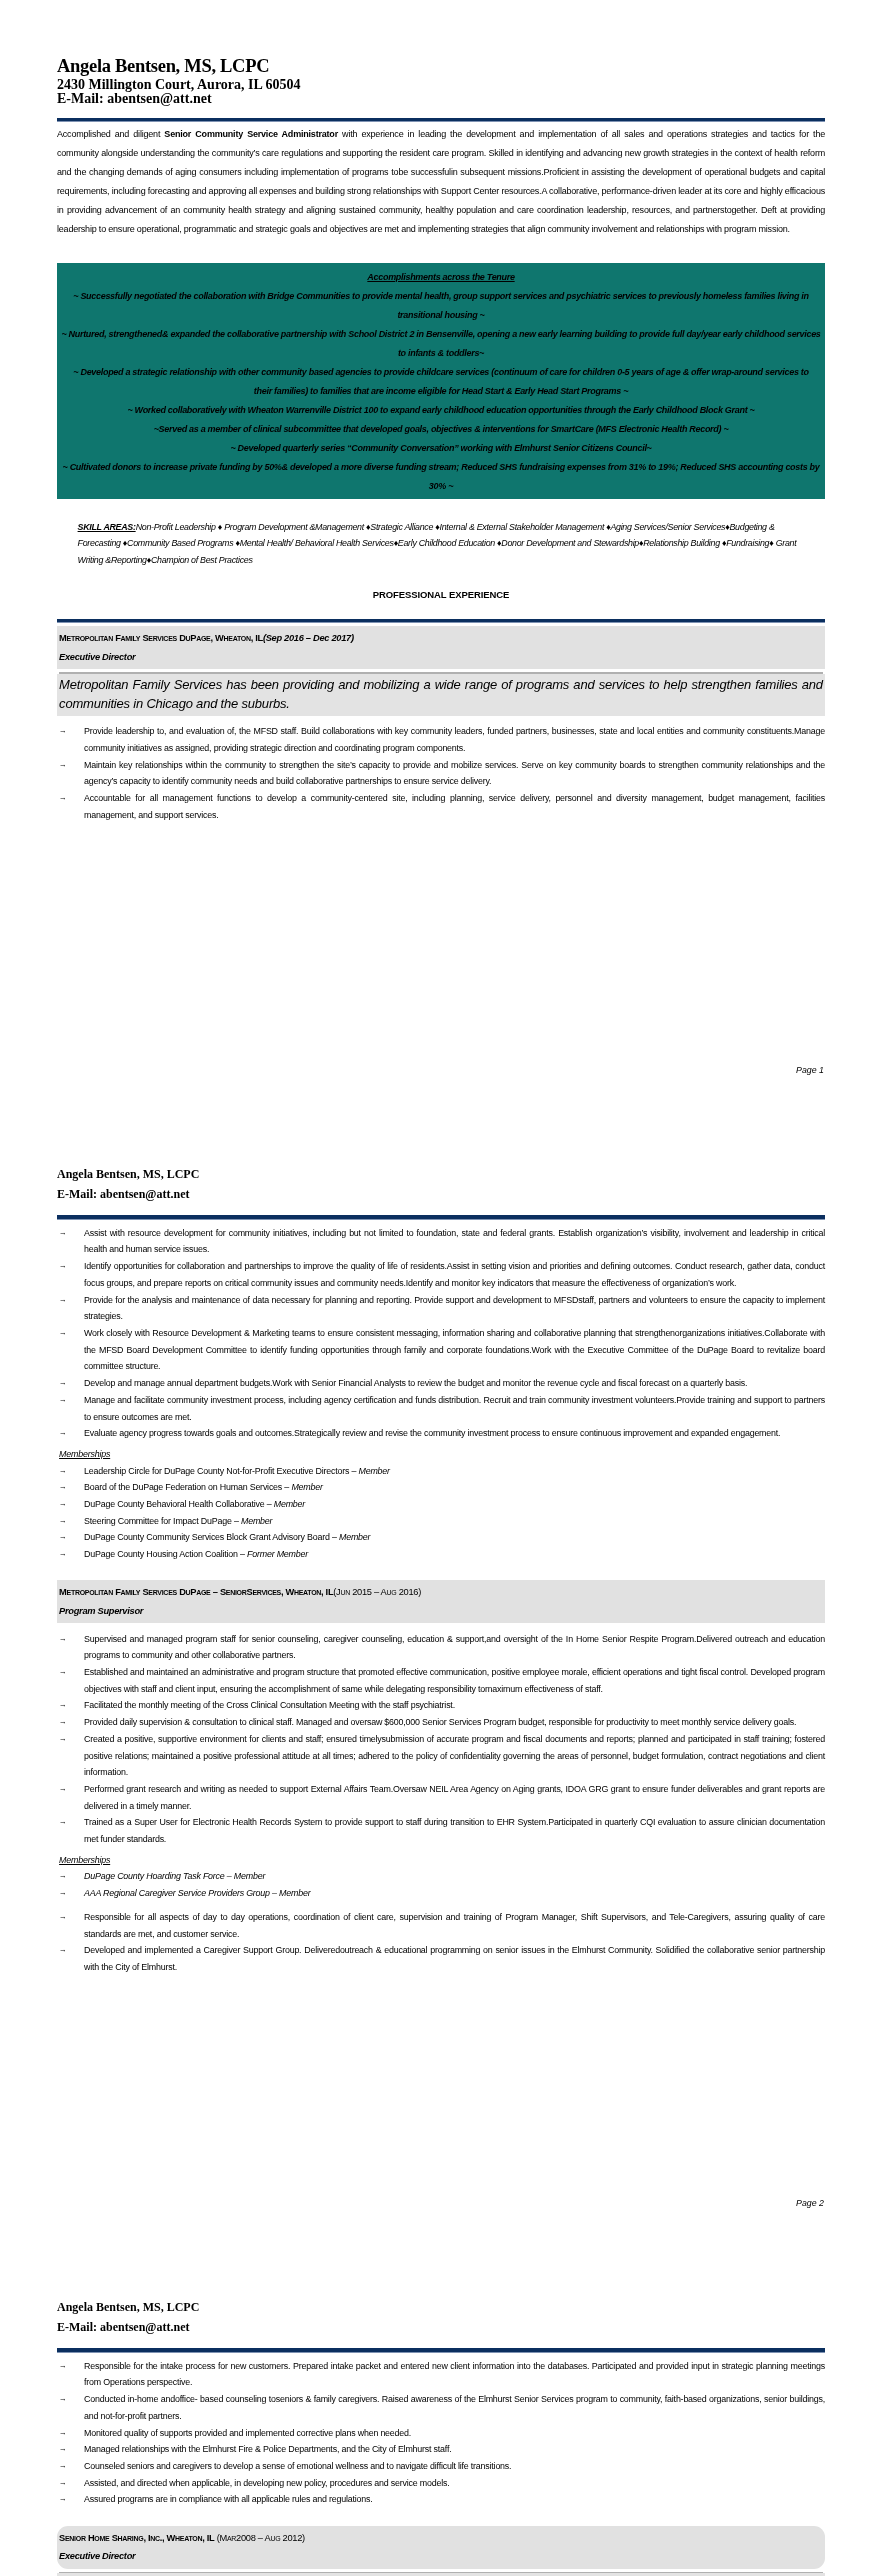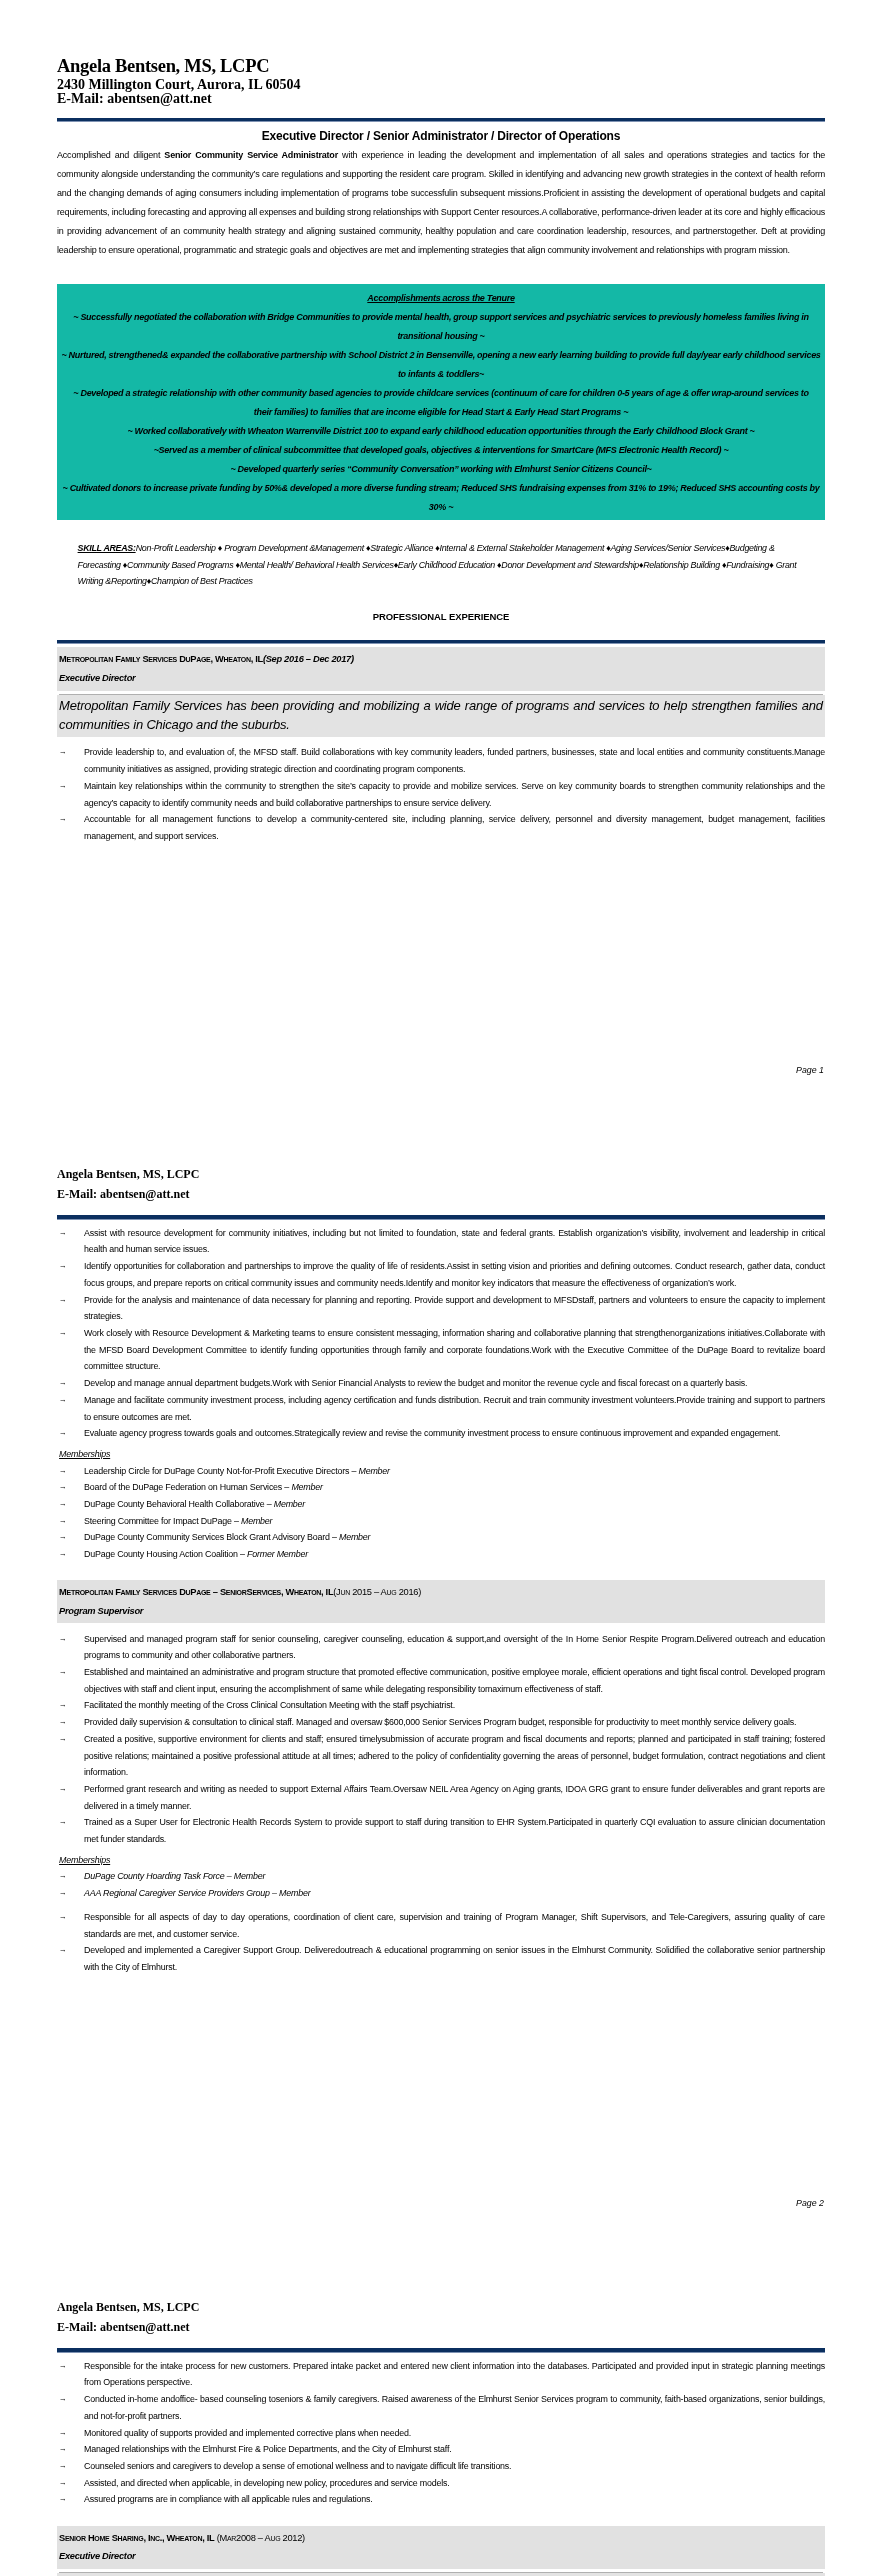--- a/index.html
+++ b/index.html
@@ -8,21 +8,21 @@
 
   .hdr { text-align: left; font-family: "Liberation Serif", serif; font-weight: bold; }
   .hdr .name { font-size: 18.5px; line-height: 21.6px; letter-spacing: -0.3px; }
   .hdr .sub { font-size: 14px; line-height: 14.4px; }
   .rule { height: 3.1px; background: #0b2f5f; border-bottom: 0.5px solid #7f93b3; }
   .thin-rule { height: 1.5px; background: #b0b0b0; margin: 0 2.1px; }
 
   .headline { font-family: "Liberation Sans", sans-serif; font-weight: bold; font-size: 12px; text-align: center; margin-top: 7.2px; letter-spacing: -0.2px; }
   .summary { font-family: "Liberation Sans", sans-serif; font-size: 9px; line-height: 19px; text-align: justify; margin-top: 3.1px; letter-spacing: -0.2px; }
 
-  .acc-box { background: #14b8a6; padding: 5.2px 3.1px 3.1px 3.1px; text-align: center; font-family: "Liberation Sans", sans-serif; font-weight: bold; font-style: italic; font-size: 9px; line-height: 19px; letter-spacing: -0.3px; }
+  .acc-box { background: #0f766e; padding: 5.2px 3.1px 3.1px 3.1px; text-align: center; font-family: "Liberation Sans", sans-serif; font-weight: bold; font-style: italic; font-size: 9px; line-height: 19px; letter-spacing: -0.3px; }
   .acc-title { text-decoration: underline; font-size: 9px; }
   .acc-item { display: block; }
 
   .skills { font-family: "Liberation Sans", sans-serif; font-style: italic; font-size: 8.9px; line-height: 16.7px; letter-spacing: -0.3px; padding: 0 20.6px; }
   .skills .lbl { font-weight: bold; text-decoration: underline; }
 
   .sec-title { font-family: "Liberation Sans", sans-serif; font-weight: bold; font-size: 9.5px; text-align: center; letter-spacing: -0.1px; }
 
   .job-head { background: #e1e1e1; padding: 3.1px 2.1px 3.1px 2.1px; font-family: "Liberation Sans", sans-serif; }
   .job-org { font-weight: bold; font-variant: small-caps; font-size: 9.3px; letter-spacing: -0.3px; line-height: 18.5px; }
@@ -42,21 +42,20 @@
 </head>
 <body>
 
 <div class="page" style="top:56px;">
   <div class="hdr">
     <div class="name">Angela Bentsen, MS, LCPC</div>
     <div class="sub">2430 Millington Court, Aurora, IL 60504</div>
     <div class="sub">E-Mail: abentsen@att.net</div>
   </div>
   <div class="rule" style="margin-top: 11.3px; background: rgb(11, 47, 95);"></div>
-  <div class="headline">Executive Director / Senior Administrator / Director of Operations</div>
   <div class="summary">
     <span>Accomplished and diligent </span><b>Senior Community Service Administrator</b><span> with experience in leading the development and implementation of all sales and operations strategies and tactics for the community alongside understanding the community’s care regulations and supporting the resident care program. Skilled in identifying and advancing new growth strategies in the context of health reform and the changing demands of aging consumers including implementation of programs tobe successfulin subsequent missions.Proficient in assisting the development of operational budgets and capital requirements, including forecasting and approving all expenses and building strong relationships with Support Center resources.A collaborative, performance-driven leader at its core and highly efficacious in providing advancement of an community health strategy and aligning sustained community, healthy population and care coordination leadership, resources, and partnerstogether. Deft at providing leadership to ensure operational, programmatic and strategic goals and objectives are met and implementing strategies that align community involvement and relationships with program mission.</span>
   </div>
 
   <div class="acc-box" style="margin-top:24px;">
     <div class="acc-title">Accomplishments across the Tenure</div>
     <span class="acc-item">~ Successfully negotiated the collaboration with Bridge Communities to provide mental health, group support services and psychiatric services to previously homeless families living in transitional housing ~</span>
     <span class="acc-item">~ Nurtured, strengthened&amp; expanded the collaborative partnership with School District 2 in Bensenville, opening a new early learning building to provide full day/year early childhood services to infants &amp; toddlers~</span>
     <span class="acc-item" style="padding:0 5.2px;">~ Developed a strategic relationship with other community based agencies to provide childcare services (continuum of care for children 0-5 years of age &amp; offer wrap-around services to their families) to families that are income eligible for Head Start &amp; Early Head Start Programs ~</span>
     <span class="acc-item" style="padding:0 31px;">~ Worked collaboratively with Wheaton Warrenville District 100 to expand early childhood education opportunities through the Early Childhood Block Grant ~</span>
@@ -153,21 +152,21 @@
   <ul class="bul" style="margin-top:5.2px;">
     <li><span class="arr">→</span><span>Responsible for the intake process for new customers. Prepared intake packet and entered new client information into the databases. Participated and provided input in strategic planning meetings from Operations perspective.</span></li>
     <li><span class="arr">→</span><span>Conducted in-home andoffice- based counseling toseniors &amp; family caregivers. Raised awareness of the Elmhurst Senior Services program to community, faith-based organizations, senior buildings, and not-for-profit partners.</span></li>
     <li><span class="arr">→</span><span>Monitored quality of supports provided and implemented corrective plans when needed.</span></li>
     <li><span class="arr">→</span><span>Managed relationships with the Elmhurst Fire &amp; Police Departments, and the City of Elmhurst staff.</span></li>
     <li><span class="arr">→</span><span>Counseled seniors and caregivers to develop a sense of emotional wellness and to navigate difficult life transitions.</span></li>
     <li><span class="arr">→</span><span>Assisted, and directed when applicable, in developing new policy, procedures and service models.</span></li>
     <li><span class="arr">→</span><span>Assured programs are in compliance with all applicable rules and regulations.</span></li>
   </ul>
 
-  <div class="job-head" style="margin-top:17.5px;">
+  <div class="job-head" style="margin-top:17.5px;border-radius:11px;">
     <div class="job-org"><span>Senior Home Sharing, Inc., Wheaton, IL</span><span class="job-date-sc"> (Mar2008 – Aug 2012)</span></div>
     <div class="job-title">Executive Director</div>
   </div>
   <div class="thin-rule" style="margin-top:3.1px;"></div>
   <div class="job-desc">Senior Home Sharing(SHS) is a not-for-profit shared housing program for seniors. It had a $670,000 yearly budget; 6 full time&amp;14 part time staff, owned 4 homes &amp; one 4 unit apartment building. Each home has a housing manager to oversee grocery shopping and preparing 3 meals a day, light housekeep and medication reminders to the residents.</div>
 
 </div>
 
 
 </body></html>

